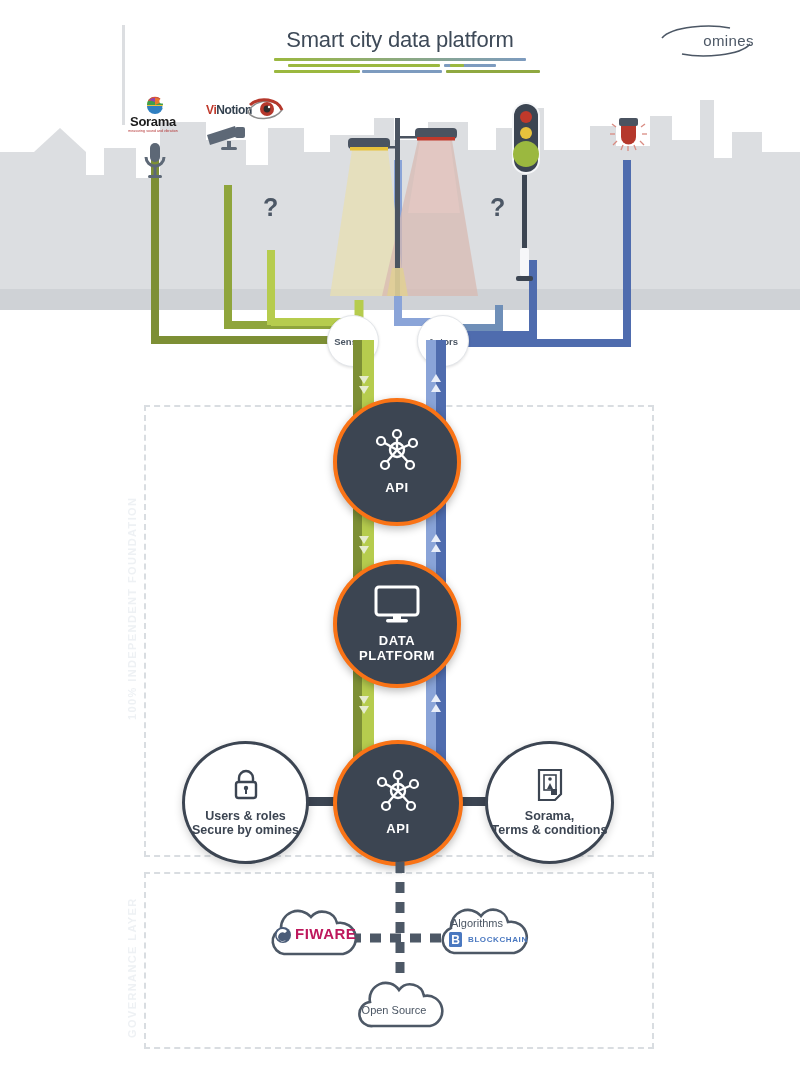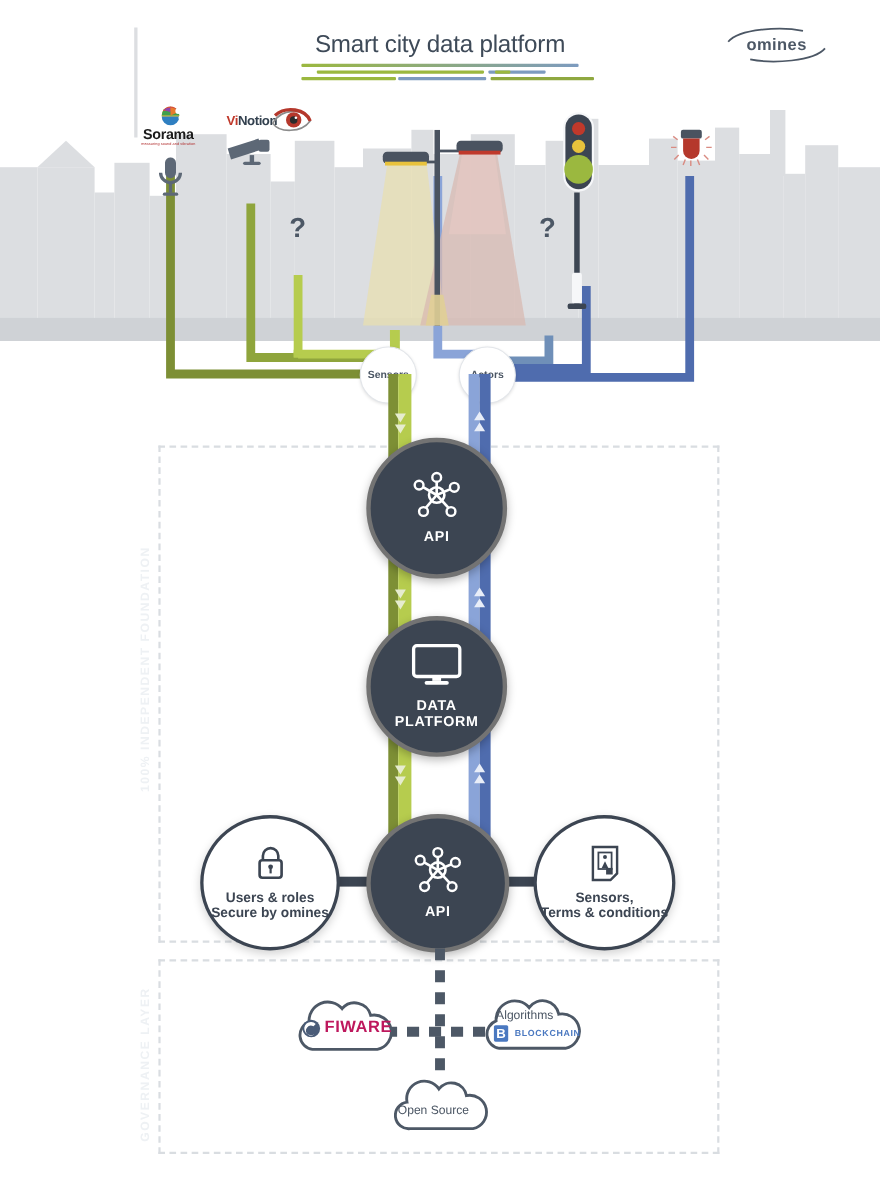--- a/index.html
+++ b/index.html
@@ -16,22 +16,22 @@
     position:absolute; left:0; right:0; top:27px; text-align:center;
     font-size:22px; font-weight:normal; letter-spacing:-0.2px; color:#3e4a58;
   }
   .rule-wrap{ position:absolute; left:274px; top:58px; width:252px; height:16px; }
   .rule{ position:absolute; height:2.5px; border-radius:1px; }
 
   .logo{
     position:absolute; right:46px; top:24px; width:96px; height:34px;
   }
   .logo-text{
-    position:absolute; left:0; right:0; top:8px; text-align:center;
-    font-size:15px; font-weight:bold; color:#4c5765; letter-spacing:0.4px;
+    position:absolute; left:0; right:0; top:8px; text-align:right;
+    font-size:15px; font-weight:normal; color:#4c5765; letter-spacing:0.4px;
   }
 
   
   .sky{ position:absolute; left:0; top:0; width:800px; height:310px; }
   .ground{
     position:absolute; left:0; top:289px; width:800px; height:21px; background:#cfd2d6;
   }
 
   .sorama-logo{ position:absolute; left:121px; top:96px; width:64px; height:42px;text-decoration:underline; }
   .sorama-name{
@@ -57,21 +57,21 @@
     font-size:11px; letter-spacing:1.4px; white-space:nowrap;
     transform-origin:0 0; transform:rotate(-90deg);
   }
 
   
   .node{
     position:absolute; border-radius:50%; display:flex; flex-direction:column;
     align-items:center; justify-content:center;
   }
   .node.dark{
-    background:#3c4552; border:4px solid #737373; color:#fff;
+    background:#3c4552; border:4px solid #f97316; color:#fff;
     box-shadow:0 3px 9px rgba(0,0,0,.28);
   }
   .node.light{
     background:#ffffff; border:3px solid #3c4552; color:#3c4552;
     box-shadow:0 3px 9px rgba(0,0,0,.18);
   }
   .node-label{ text-align:center; font-weight:bold; line-height:1.15; }
   .node.dark .node-label{ font-size:13px; letter-spacing:.6px; margin-top:9px; }
   .node.light .node-label{ font-size:12.5px; margin-top:7px; }
 
@@ -327,21 +327,21 @@
 
   <div class="node light" style="left:485px;top:741px;width:129px;height:123px">
     <svg width="28" height="34" viewBox="0 0 28 34">
       <path d="M3 2 h22 v24 l-6 6 h-16 z" fill="none" stroke="#3c4552" stroke-width="2.2"></path>
       <rect x="8" y="7" width="12" height="15" fill="none" stroke="#3c4552" stroke-width="1.6"></rect>
       <circle cx="14" cy="11" r="1.8" fill="#3c4552"></circle>
       <path d="M11 21 l3 -6 l3 6 z" fill="#3c4552"></path>
       <rect x="15" y="21" width="6" height="6" fill="#3c4552"></rect>
     </svg>
     <div class="node-label">
-      <div>Sensors,</div>
+      <div>Sorama,</div>
       <div>Terms &amp; conditions</div>
     </div>
   </div>
 
   <div class="node dark" style="left:333px;top:740px;width:130px;height:126px">
     <svg width="46" height="44" viewBox="0 0 46 44">
       <g stroke="#ffffff" stroke-width="2.4" fill="none">
         <line x1="23" y1="22" x2="23" y2="8"></line>
           <line x1="23" y1="22" x2="9" y2="14"></line>
         <line x1="23" y1="22" x2="37" y2="16"></line>

